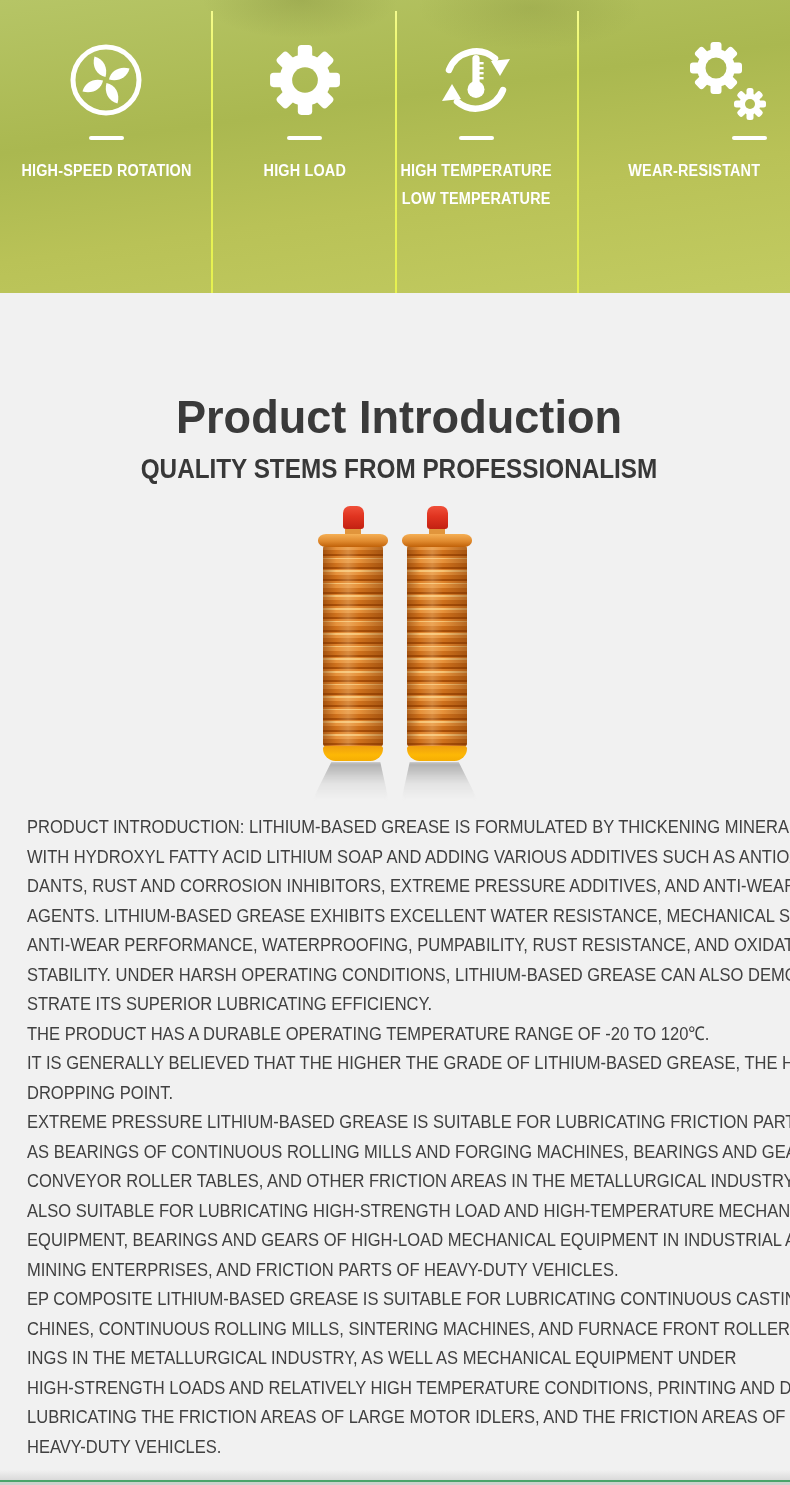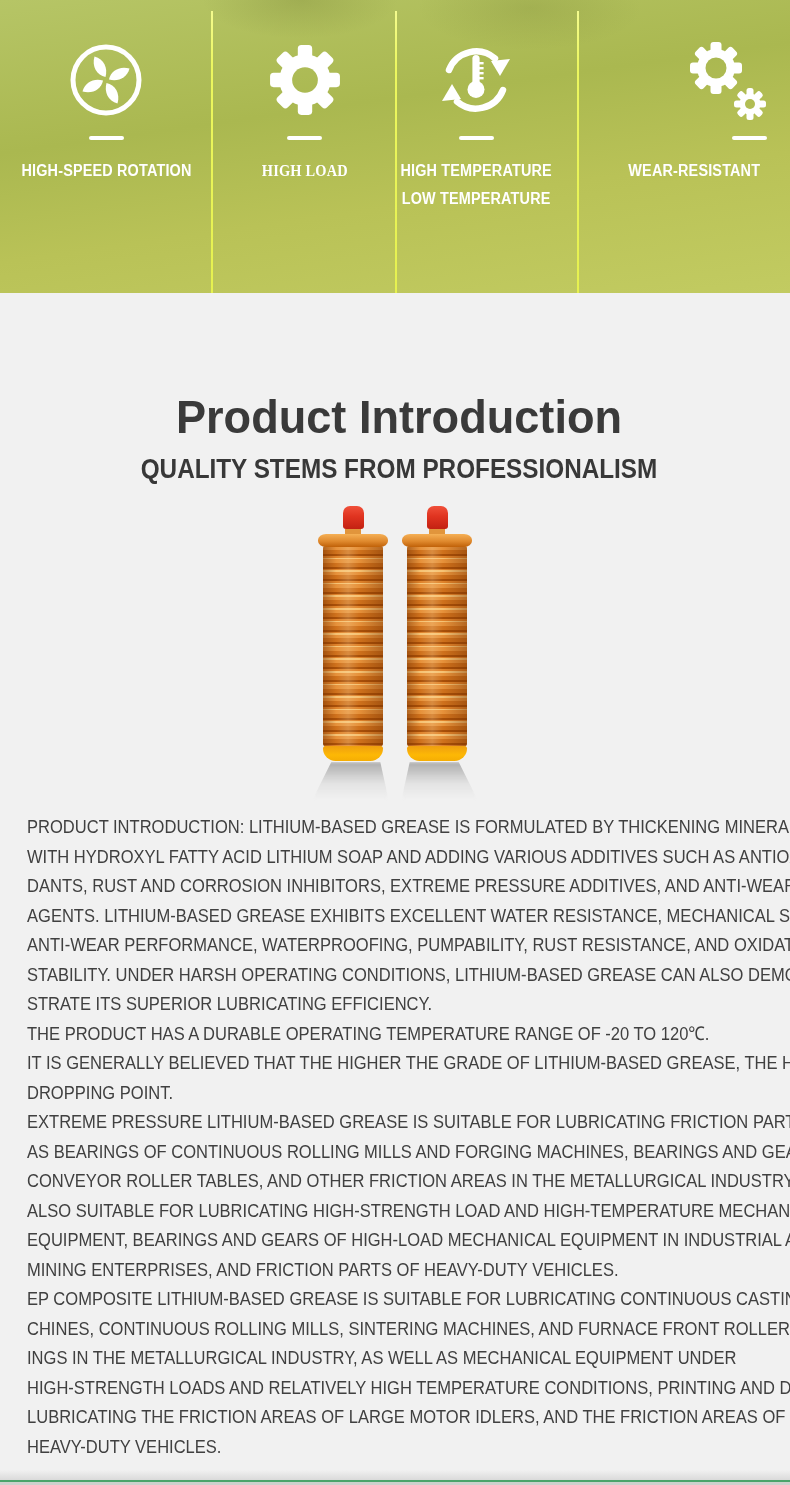--- a/index.html
+++ b/index.html
@@ -28,21 +28,21 @@
   }
   .divider.d1 { left: 211px; }
   .divider.d2 { left: 395px; }
   .divider.d3 { left: 577px; }
 
   .feature {
     display: flex; flex-direction: column; align-items: center;
     padding-top: 40px;
   }
   .feature.c1 { width: 212px; }
-  .feature.c2 { width: 185px; font-family: Liberation Serif, serif; }
+  .feature.c2 { width: 185px; }
   .feature.c3 { width: 158px; }
   .feature.c4 { width: 212px; align-items: flex-end; }
 
   .icon-box {
     height: 80px; display: flex; align-items: center; justify-content: center;
   }
   .feature .dash {
     margin-top: 16px;
     width: 35px; height: 3.5px; border-radius: 2px;
     background: #ffffff;

